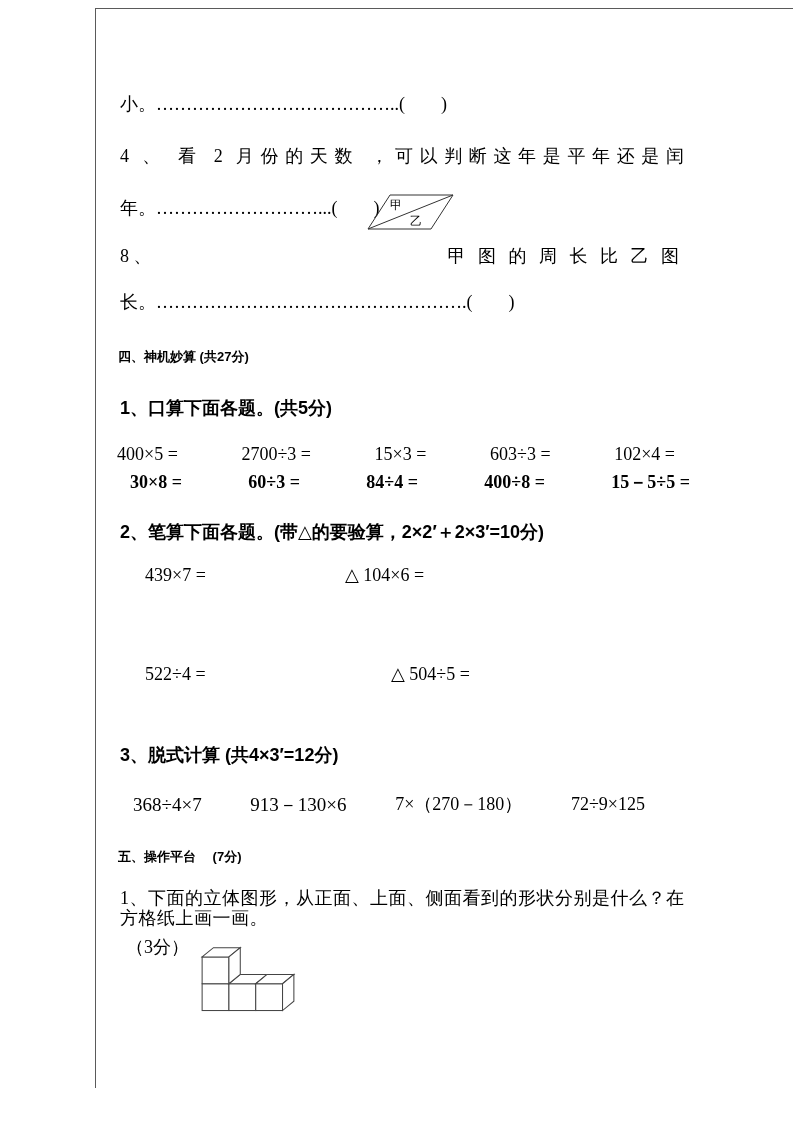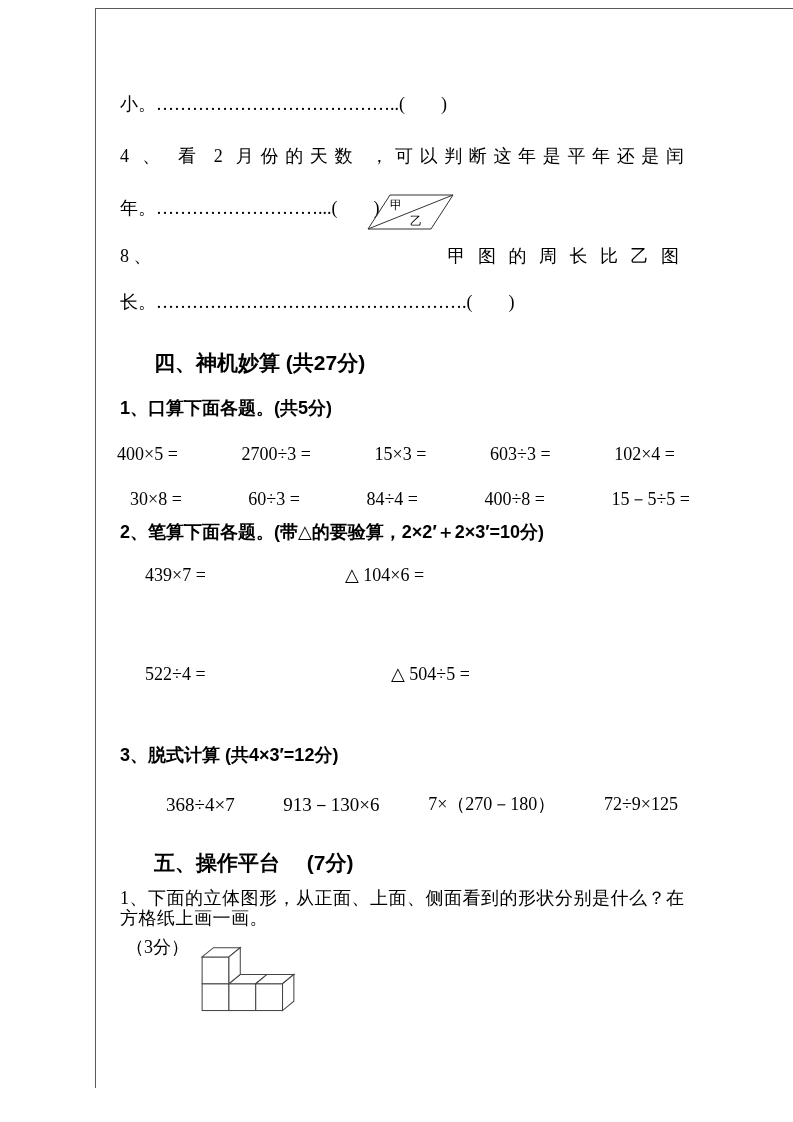--- a/index.html
+++ b/index.html
@@ -16,22 +16,21 @@
   .abs { position:absolute; font-size:18px; line-height:1.3; white-space:nowrap; }
   .justify {
     white-space:normal;
     text-align:justify;
     text-align-last:justify;
     letter-spacing:2px;
   }
   .heading {
     font-family:"Liberation Sans","DejaVu Sans",sans-serif;
     font-weight:bold;
-    font-size:21px;
-    margin-left:36px;
+    font-size:13px;
   }
   .subtitle {
     font-family:"Liberation Sans","DejaVu Sans",sans-serif;
     font-weight:bold;
     font-size:18px;
   }
   .row-flex { display:flex; justify-content:space-between; }
   .wide { letter-spacing:4px; }
   .para {
     white-space:normal;
@@ -79,39 +78,39 @@
   <div class="abs subtitle" style="left:120px; top:397px;">1、口算下面各题。(共5分)</div>
 
   <div class="abs row-flex" style="left:117px; top:443px; width:558px;">
     <span>400×5 =</span>
     <span>2700÷3 =</span>
     <span>15×3 =</span>
     <span>603÷3 =</span>
     <span>102×4 =</span>
   </div>
 
-  <div class="abs row-flex" style="left:130px; top:488px; width:560px;">
+  <div class="abs row-flex" style="left:130px; top:471px; width:560px;font-weight:bold;">
     <span>30×8 =</span>
     <span>60÷3 =</span>
     <span>84÷4 =</span>
     <span>400÷8 =</span>
     <span>15－5÷5 =</span>
   </div>
 
   <div class="abs subtitle" style="left:120px; top:521px;">2、笔算下面各题。(带△的要验算，2×2′＋2×3′=10分)</div>
 
   <div class="abs" style="left:145px; top:564px;">439×7 =</div>
   <div class="abs" style="left:345px; top:564px;">△ 104×6 =</div>
 
   <div class="abs" style="left:145px; top:663px;">522÷4 =</div>
   <div class="abs" style="left:345px; top:663px;margin-left:46px;">△ 504÷5 =</div>
 
   <div class="abs subtitle" style="left:120px; top:744px;">3、脱式计算 (共4×3′=12分)</div>
 
-  <div class="abs row-flex" style="left:133px; top:793px; width:512px;margin-left:33px;">
+  <div class="abs row-flex" style="left:133px; top:793px; width:512px;">
     <span style="font-size:19px;">368÷4×7</span>
     <span style="font-size:19px;">913－130×6</span>
     <span>7×（270－180）</span>
     <span>72÷9×125</span>
   </div>
 
   <div class="abs heading" style="left:118px; top:849px;">五、操作平台　 (7分)</div>
 
   <div class="abs para" style="left:120px; top:888px; width:570px;">1、下面的立体图形，从正面、上面、侧面看到的形状分别是什么？在方格纸上画一画。</div>
 

